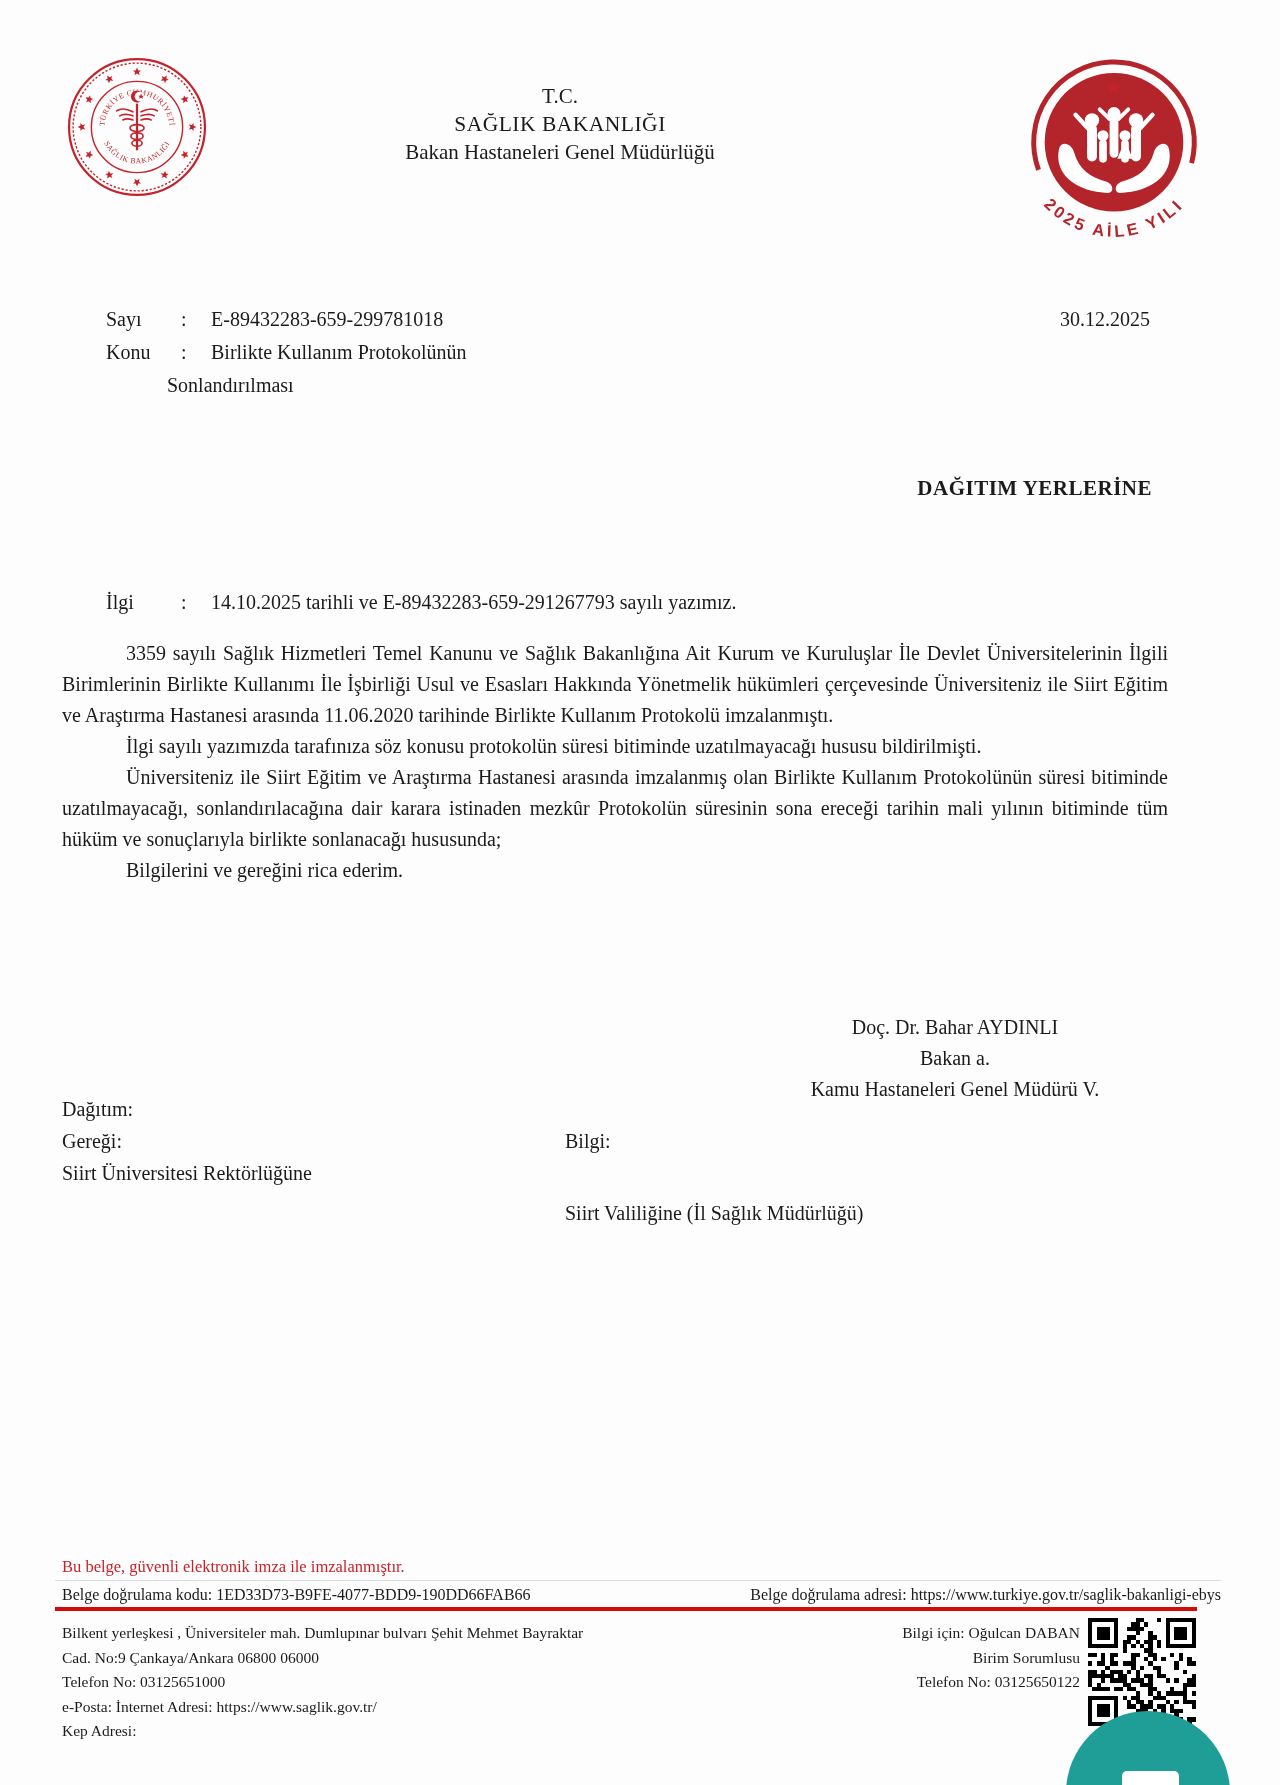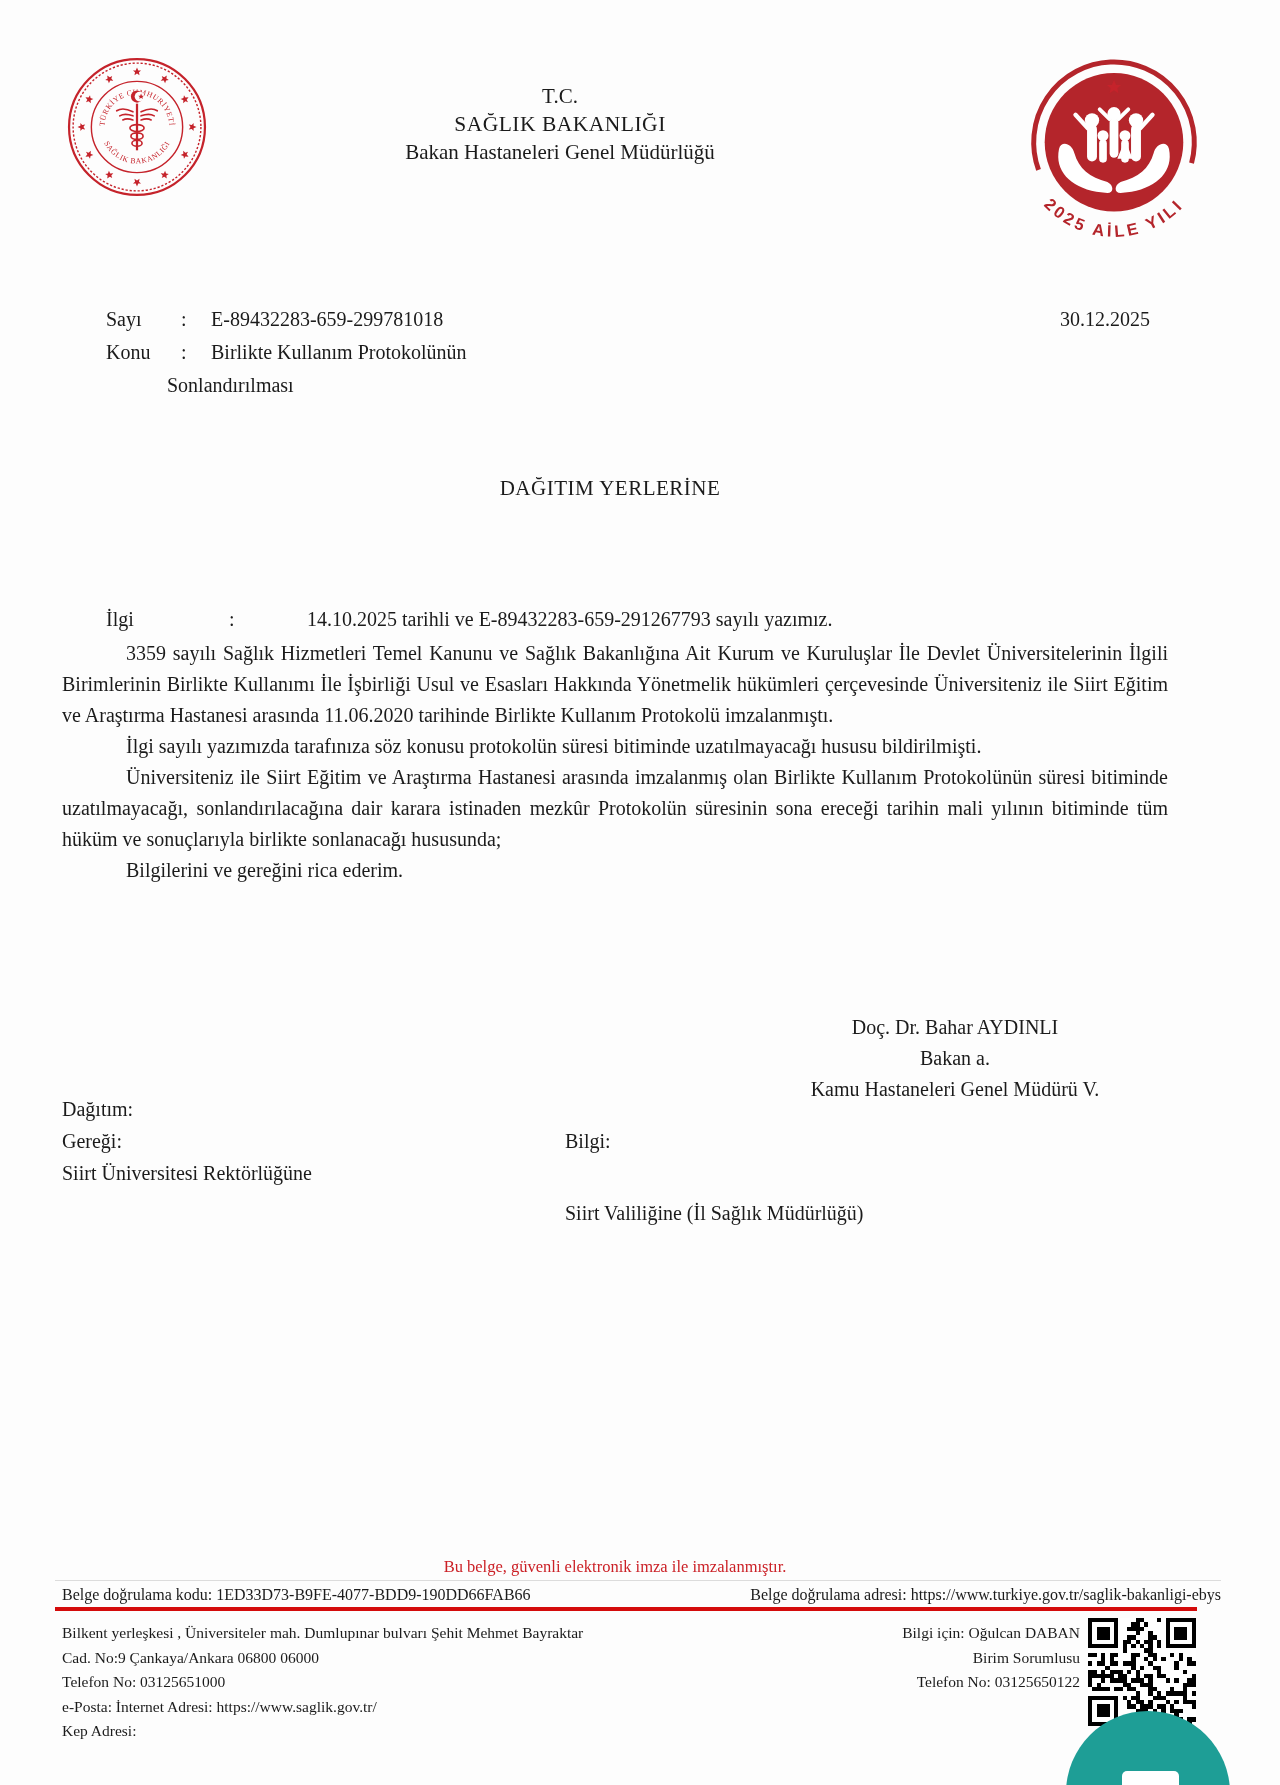--- a/index.html
+++ b/index.html
@@ -14,38 +14,38 @@
   .seal-box{left:66px;top:56px;width:142px;height:146px;}
   .aile-box{left:1026px;top:52px;width:176px;height:192px;}
 
   
   .meta-row{left:62px;font-size:20px;display:flex;margin-left:44px;}
   .meta-row .lbl{width:75px;}
   .meta-row .colon{width:30px;}
   .konu-line2{left:167px;top:374px;font-size:20px;}
   .doc-date{left:1020px;top:308px;width:130px;font-size:20px;text-align:right;}
 
-  .recipient{left:57px;top:476px;width:1106px;font-size:21px;letter-spacing:0.5px;text-align:center;}
-
-  .ilgi-row{top:608px;gap:48px;}
+  .recipient{left:46px;top:476px;width:1106px;font-size:21px;letter-spacing:0.5px;text-align:right;font-weight:bold;}
+
+  .ilgi-row{top:591px;}
 
   .body-text{left:62px;top:638px;width:1106px;font-size:20px;line-height:31px;text-align:justify;}
   .body-text p{margin:0;text-indent:64px;}
 
   .signature{left:740px;top:964px;width:430px;font-size:20px;line-height:31px;text-align:center;margin-top:48px;}
 
   .dist{font-size:20px;}
   .dist-heading{left:62px;top:1098px;}
   .geregi-label{left:62px;top:1130px;}
   .geregi-value{left:62px;top:1162px;}
   .bilgi-label{left:565px;top:1130px;}
   .bilgi-value{left:565px;top:1162px;margin-top:40px;}
 
   
-  .esign-notice{left:62px;top:1557px;width:1106px;text-align:center;font-size:16.5px;color:var(--notice-red,#cb2026);}
+  .esign-notice{left:62px;top:1557px;width:1106px;text-align:left;font-size:16.5px;color:var(--notice-red,#cb2026);}
   .verify-row{left:55px;top:1580px;width:1166px;border-top:1px solid #dcdcdc;padding-top:5px;
               display:flex;justify-content:space-between;font-size:16px;}
   .verify-row .vleft{padding-left:7px;}
   .red-line{left:55px;top:1607px;width:1142px;height:4px;background:var(--line-red,#d40b0b);}
   .addr{left:62px;top:1621px;width:700px;font-size:15.5px;line-height:24.5px;}
   .contact{left:780px;top:1621px;width:300px;font-size:15.5px;line-height:24.5px;text-align:right;}
   .qr-box{left:1088px;top:1618px;width:108px;height:108px;}
   .fab-circle{left:1066px;top:1711px;width:164px;height:164px;border-radius:50%;
               background:var(--teal,#1e9e96);}
   .fab-bar{left:1122px;top:1771px;width:57px;height:20px;border-radius:5px;background:#ffffff;}

